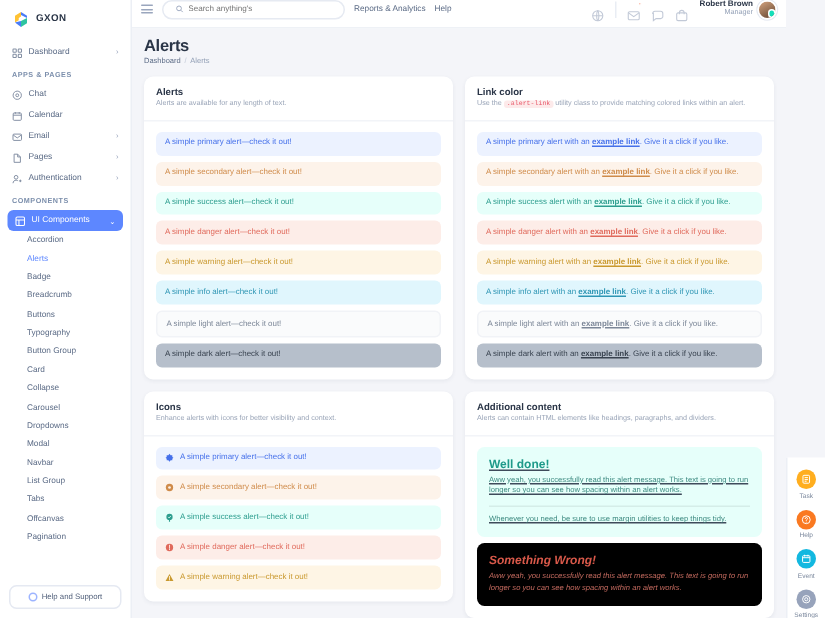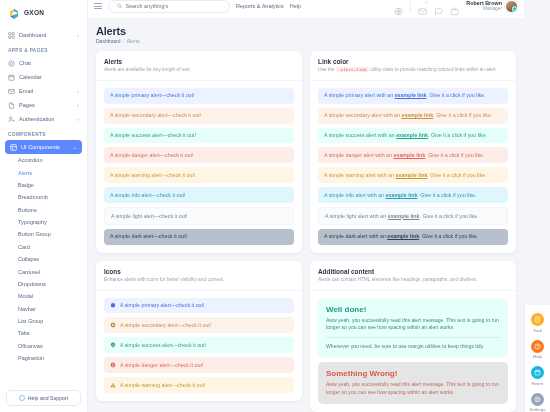--- a/index.html
+++ b/index.html
@@ -143,22 +143,22 @@
   .v-primary   { background: #ecf2ff; color: #4570ea; }
   .v-secondary { background: #fdf3ea; color: #cf8b4a; }
   .v-success   { background: #e6fffa; color: #2e9e8f; }
   .v-danger    { background: #fdede8; color: #e06a5c; }
   .v-warning   { background: #fef5e5; color: #c9992f; }
   .v-info      { background: #e0f6fd; color: #2f96b4; }
   .v-light     { background: #fafbfc; color: #7c8798; border: 1px solid #f1f3f7; }
   .v-dark      { background: #b6bfcb; color: #38424f; }
 
   .panel { border-radius: 5px; padding: 7px 8px; }
-  .p-success { background: #e6fffa; }
-  .p-danger  { background: #e5e5e5; }
+  .p-success { background: #e6fffa; text-decoration: underline; }
+  .p-danger  { background: #000000; font-style: italic; }
   .panel h4 { font-size: 8px; font-weight: bold; margin-bottom: 3px; }
   .p-success h4 { color: #1f9a8a; }
   .p-danger h4 { color: #d9594a; }
   .panel p { font-size: 5.1px; line-height: 1.55; }
   .p-success p { color: #3d8a80; }
   .p-danger p { color: #c2695e; }
   .panel hr { border: none; border-top: 1px solid rgba(0,0,0,.07); margin: 5px 0; }
 
   
   .rail {

